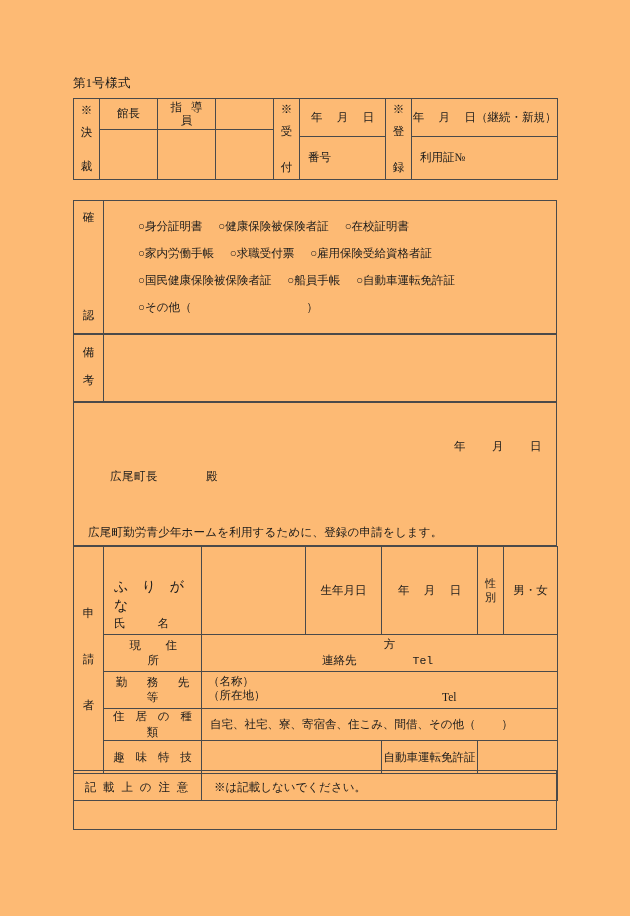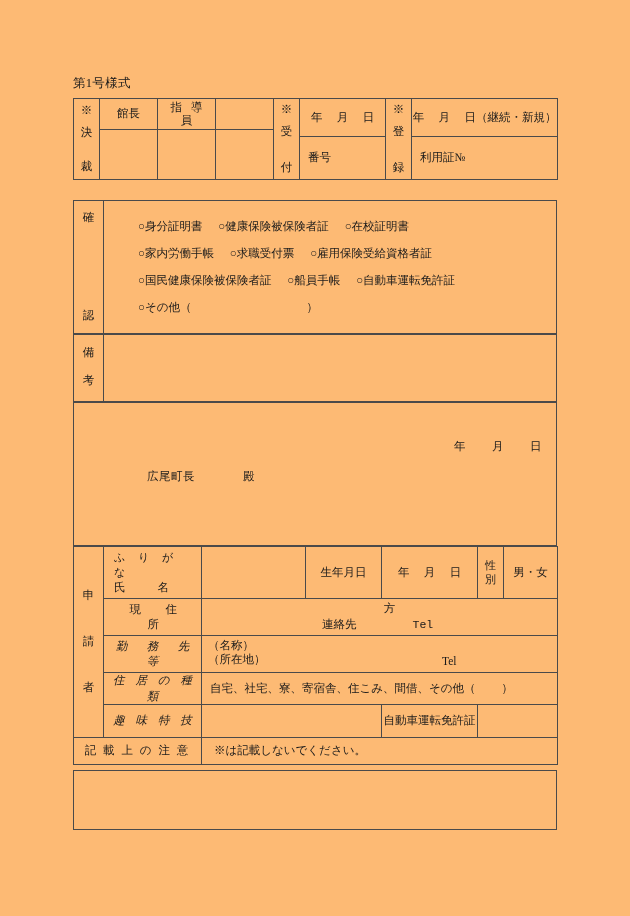--- a/index.html
+++ b/index.html
@@ -55,21 +55,20 @@
   .ctr { text-align: center; }
   .lft { text-align: left; }
   .pad-l { padding-left: 8px; }
   .pad-l2 { padding-left: 12px; }
 
   
   .spread {
     letter-spacing: 4px;
     padding-left: 7px;
     padding-right: 3px;
-    font-style: italic;
   }
   .spread-w {
     letter-spacing: 6.5px;
     padding-left: 8px;
   }
 
   
   #decision-table { top: 98px; }
   #decision-table td { height: 22px; }
 
@@ -145,21 +144,20 @@
     font-size: 11.5px;
     letter-spacing: 0.5px;
   }
   .date-line .sp { display: inline-block; width: 26px; }
   .addressee {
     position: absolute;
     left: 36px;
     top: 66px;
     font-size: 11.5px;
     letter-spacing: 0.5px;
-    margin-left: 37px;
   }
   .addressee .gap { display: inline-block; width: 48px; }
   .applicant-name {
     position: absolute;
     left: 0; right: 0;
     top: 95px;
     text-align: center;
     padding-left: 80px;
     font-size: 11.5px;
     letter-spacing: 0.5px;
@@ -183,21 +181,22 @@
     line-height: 2.6;
   }
   .furi-stack {
     line-height: 1.35;
     padding: 3px 6px;
   }
   .furi-stack .l1 {
     display: block;
     letter-spacing: 5px;
     padding-left: 4px;
-    font-size: 11px;
+    font-size: 14px;
+    margin-top: 28px;
   }
   .furi-stack .l2 {
     display: block;
     letter-spacing: 0;
     font-size: 11.5px;
   }
   .furi-stack .l2 .s1 { display:inline-block; padding-left:4px; }
   .furi-stack .l2 .s2 { display:inline-block; padding-left:32px; }
 
   .addr-cell {
@@ -361,20 +360,21 @@
 
     <div class="date-line">
       <span>年</span><span class="sp"></span><span>月</span><span class="sp"></span><span>日</span>
     </div>
 
     <div class="addressee">
       <span>広尾町長</span><span class="gap"></span><span>殿</span>
     </div>
 
 
+    <div class="statement">広尾町勤労青少年ホームを利用するために、登録の申請をします。</div>
   </div>
 
   <table class="outer" id="applicant-table">
     <colgroup>
       <col style="width:30px">
       <col style="width:98px">
       <col style="width:104px">
       <col style="width:76px">
       <col style="width:96px">
       <col style="width:26px">

